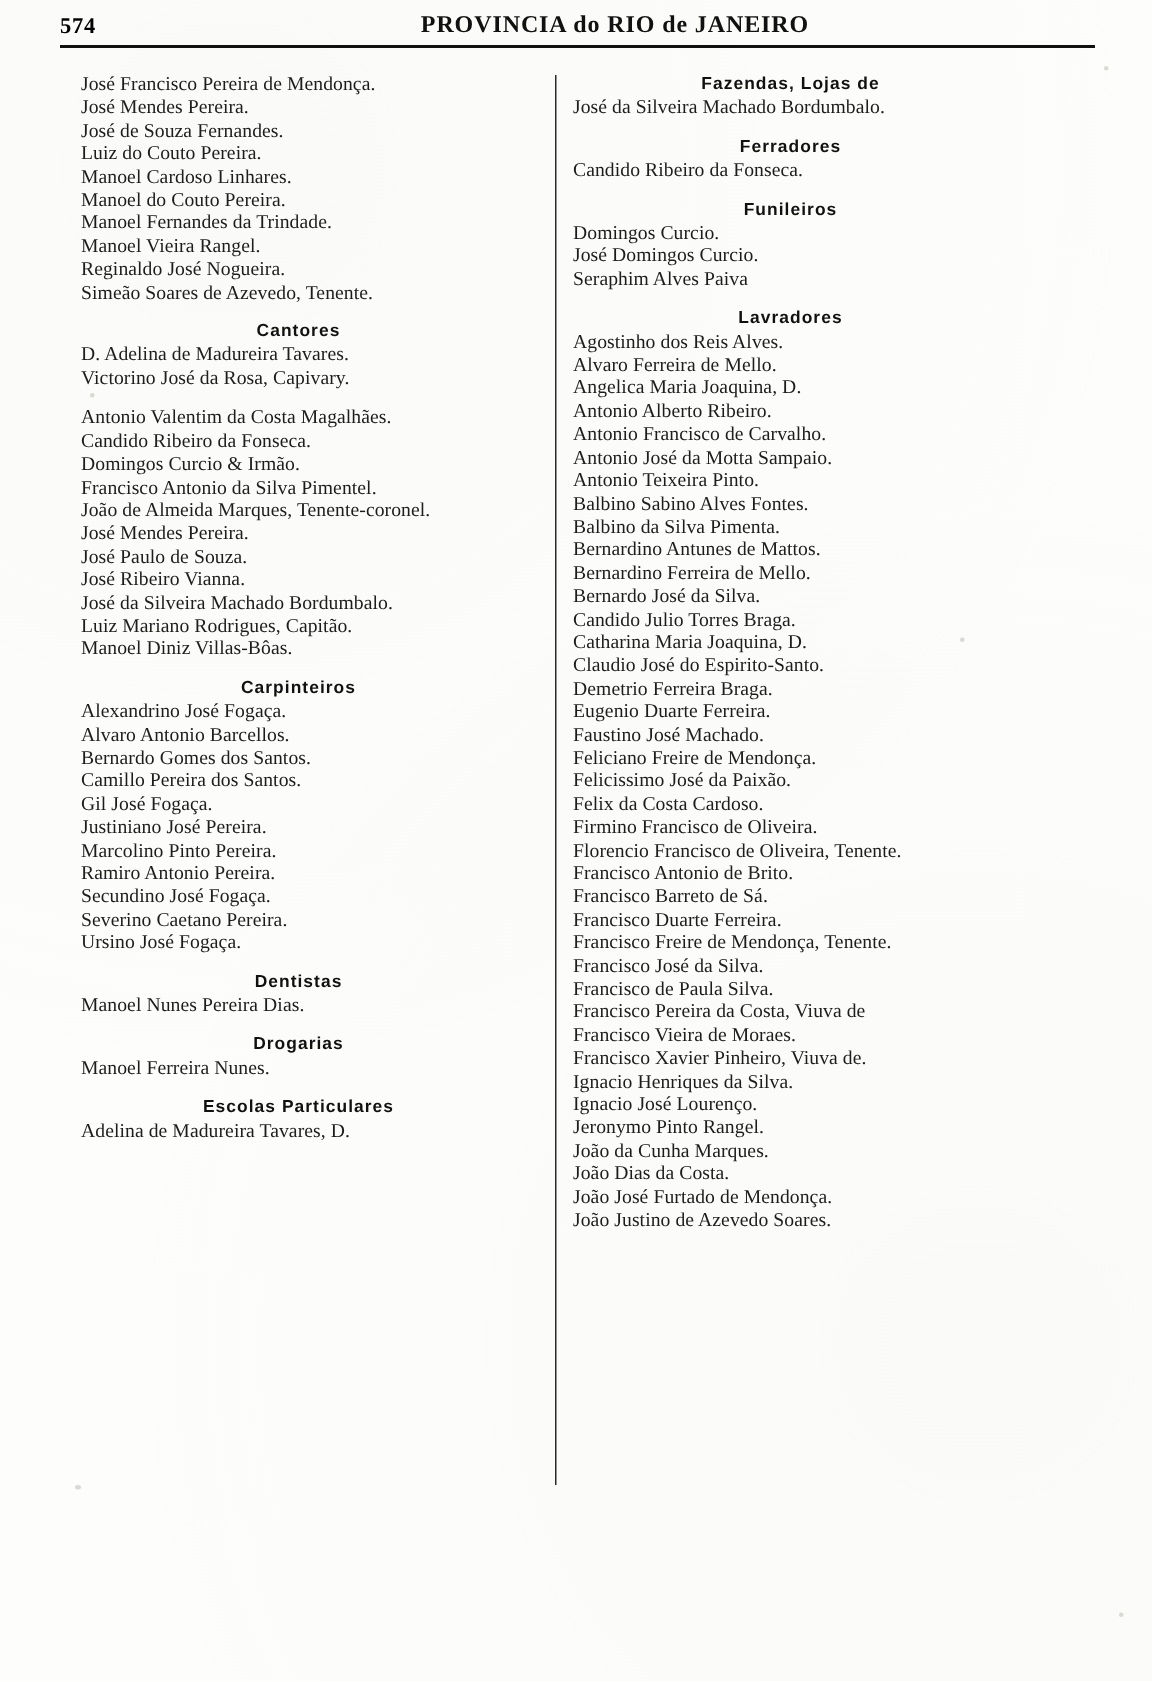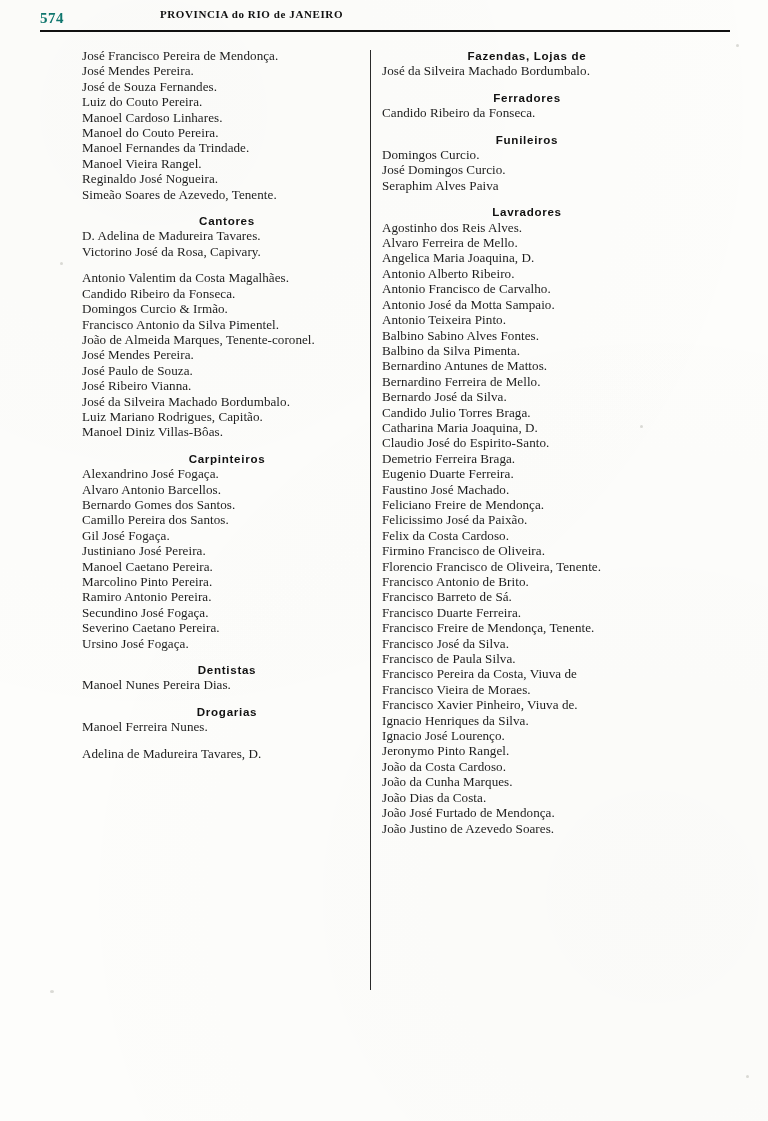--- a/index.html
+++ b/index.html
@@ -39,29 +39,30 @@
     height: 26px;
   }
   .folio {
     position: absolute;
     left: 0px;
     top: 2px;
     font-family: "Liberation Serif", serif;
     font-size: 15px;
     font-weight: bold;
     letter-spacing: 0.5px;
-    color: #0f766e;
+    color: #000000;
   }
   .running-title {
     position: absolute;
     left: 120px;
     top: 0px;
     width: 500px;
-    font-family: "Liberation Serif", serif;
-    font-size: 11px;
+    text-align: center;
+    font-family: "Liberation Serif", serif;
+    font-size: 16px;
     font-weight: bold;
     letter-spacing: 0.6px;
     color: #111;
   }
   .rule {
     position: absolute;
     left: 40px;
     top: 30px;
     width: 690px;
     height: 0;
@@ -72,21 +73,21 @@
     left: 44px;
     top: 48px;
     width: 684px;
     height: 950px;
   }
   .col {
     position: absolute;
     top: 0;
     width: 312px;
   }
-  .col-left { left: 8px; margin-left: 28px; }
+  .col-left { left: 8px; }
   .col-right { left: 336px; }
   .divider {
     position: absolute;
     left: 326px;
     top: 2px;
     width: 0;
     height: 940px;
     border-left: 1px solid #2a2a2a;
   }
   .entry {
@@ -167,37 +168,39 @@
         <div class="gap"></div>
         <div class="heading-wrap">
           <div class="heading">Carpinteiros</div>
         </div>
         <div class="entry indent">Alexandrino José Fogaça.</div>
         <div class="entry indent">Alvaro Antonio Barcellos.</div>
         <div class="entry indent">Bernardo Gomes dos Santos.</div>
         <div class="entry indent">Camillo Pereira dos Santos.</div>
         <div class="entry indent">Gil José Fogaça.</div>
         <div class="entry indent">Justiniano José Pereira.</div>
-        <div class="entry indent">Manoel Caetano Pereira.</div>
         <div class="entry indent">Marcolino Pinto Pereira.</div>
         <div class="entry indent">Ramiro Antonio Pereira.</div>
         <div class="entry indent">Secundino José Fogaça.</div>
         <div class="entry indent">Severino Caetano Pereira.</div>
         <div class="entry indent">Ursino José Fogaça.</div>
         <div class="gap"></div>
         <div class="heading-wrap">
           <div class="heading">Dentistas</div>
         </div>
         <div class="entry indent">Manoel Nunes Pereira Dias.</div>
         <div class="gap"></div>
         <div class="heading-wrap">
           <div class="heading">Drogarias</div>
         </div>
         <div class="entry indent">Manoel Ferreira Nunes.</div>
         <div class="gap"></div>
+        <div class="heading-wrap">
+          <div class="heading">Escolas Particulares</div>
+        </div>
         <div class="entry indent">Adelina de Madureira Tavares, D.</div>
       </div>
     <div class="col col-right" id="col-right">
         <div class="heading-wrap">
           <div class="heading">Fazendas, Lojas de</div>
         </div>
         <div class="entry indent">José da Silveira Machado Bordumbalo.</div>
         <div class="gap"></div>
         <div class="heading-wrap">
           <div class="heading">Ferradores</div>
@@ -242,21 +245,20 @@
         <div class="entry indent">Francisco Duarte Ferreira.</div>
         <div class="entry indent">Francisco Freire de Mendonça, Tenente.</div>
         <div class="entry indent">Francisco José da Silva.</div>
         <div class="entry indent">Francisco de Paula Silva.</div>
         <div class="entry indent">Francisco Pereira da Costa, Viuva de</div>
         <div class="entry indent">Francisco Vieira de Moraes.</div>
         <div class="entry indent">Francisco Xavier Pinheiro, Viuva de.</div>
         <div class="entry indent">Ignacio Henriques da Silva.</div>
         <div class="entry indent">Ignacio José Lourenço.</div>
         <div class="entry indent">Jeronymo Pinto Rangel.</div>
-        <div class="entry indent">João da Costa Cardoso.</div>
         <div class="entry indent">João da Cunha Marques.</div>
         <div class="entry indent">João Dias da Costa.</div>
         <div class="entry indent">João José Furtado de Mendonça.</div>
         <div class="entry indent">João Justino de Azevedo Soares.</div>
       </div>
   </div>
 
   <div class="speck" style="left:736px;top:44px;width:3px;height:3px;"></div>
   <div class="speck" style="left:60px;top:262px;width:3px;height:3px;"></div>
   <div class="speck" style="left:640px;top:425px;width:3px;height:3px;"></div>

